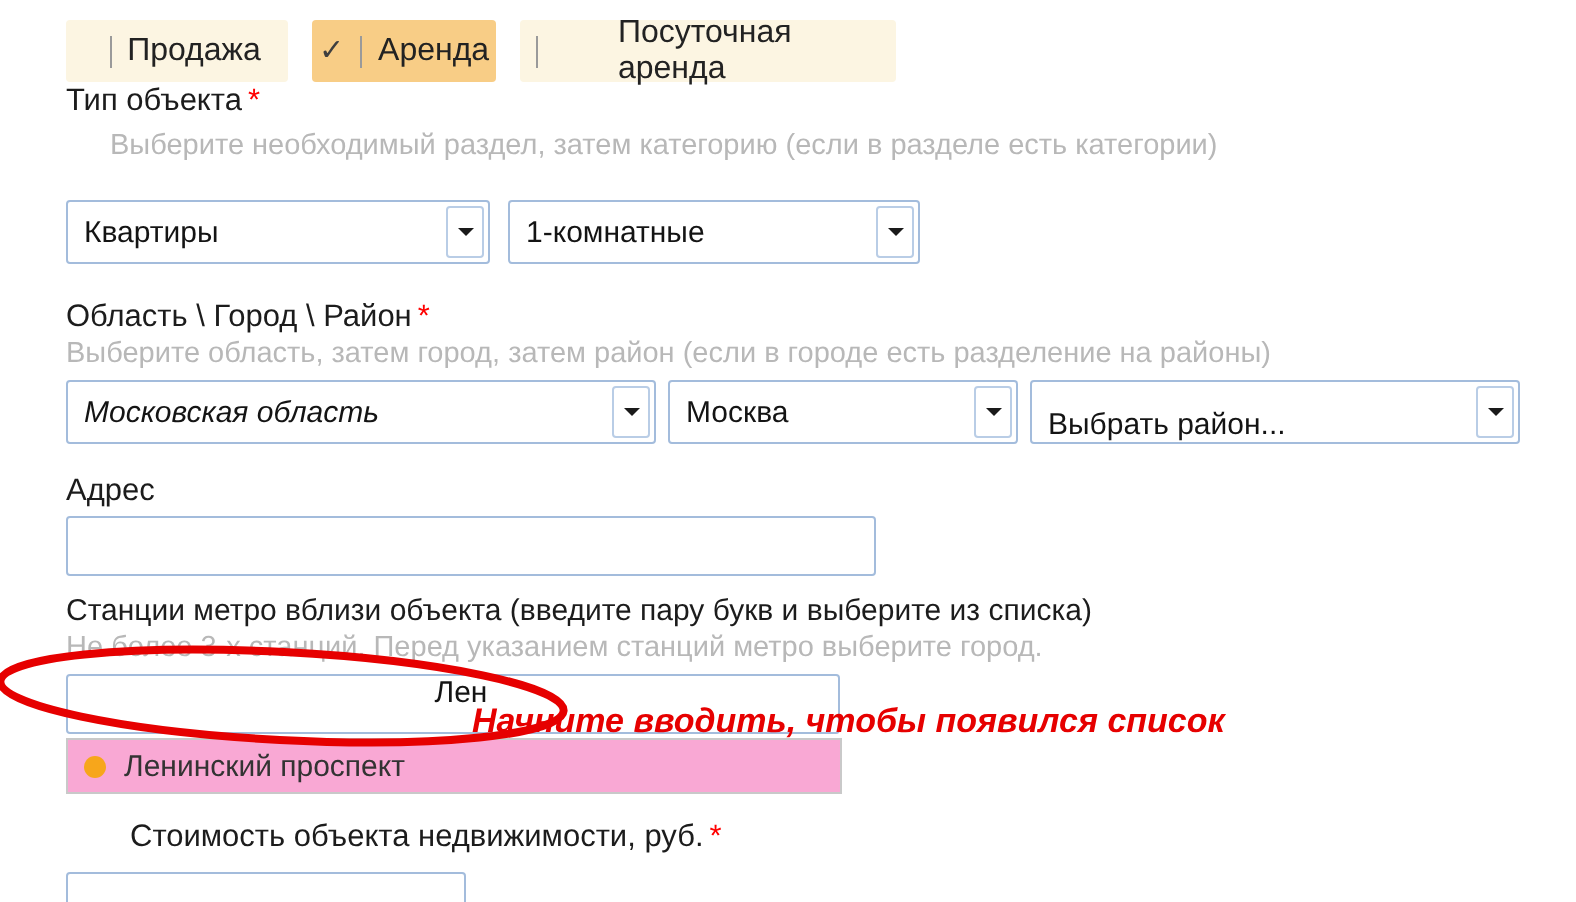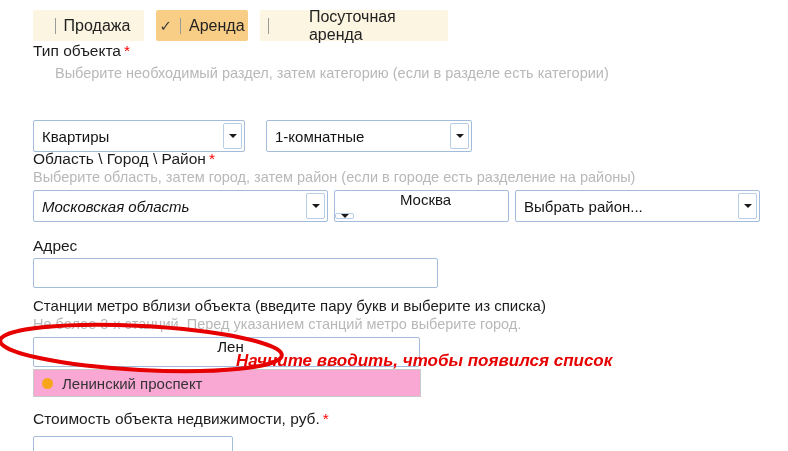--- a/index.html
+++ b/index.html
@@ -83,21 +83,21 @@
     <div class="tab tab-daily">
       <span class="tbar"></span>
       <span>Посуточная аренда</span>
     </div>
   </div>
 
   <div class="flabel" style="top:42px;">
     <span>Тип объекта</span><span class="req">*</span>
   </div>
   <div class="hint" style="top:65px;margin-left:22px;">Выберите необходимый раздел, затем категорию (если в разделе есть категории)</div>
-  <div class="selrow" style="top:100px;gap:21px;margin-top:20px;">
+  <div class="selrow" style="top:100px;gap:9px;">
     <div class="sel" style="width:212px;">
       <span class="sval">Квартиры</span>
       <span class="arrowbox">
           <span class="tri"></span>
         </span>
     </div>
     <div class="sel" style="width:206px;">
       <span class="sval">1-комнатные</span>
       <span class="arrowbox">
           <span class="tri"></span>
@@ -109,27 +109,27 @@
     <span>Область \ Город \ Район</span><span class="req">*</span>
   </div>
   <div class="hint" style="top:169px;">Выберите область, затем город, затем район (если в городе есть разделение на районы)</div>
   <div class="selrow" style="top:190px;gap:6px;">
     <div class="sel" style="width:295px;font-style:italic;">
       <span class="sval">Московская область</span>
       <span class="arrowbox">
           <span class="tri"></span>
         </span>
     </div>
-    <div class="sel" style="width:175px;flex-direction:column;">
+    <div class="sel" style="width:175px;">
       <span class="sval">Москва</span>
       <span class="arrowbox">
           <span class="tri"></span>
         </span>
     </div>
-    <div class="sel" style="width:245px;">
+    <div class="sel" style="width:245px;align-items:flex-end;">
       <span class="sval">Выбрать район...</span>
       <span class="arrowbox">
           <span class="tri"></span>
         </span>
     </div>
   </div>
 
   <div class="flabel" style="top:237px;">Адрес</div>
   <input class="tinput" style="top: 258px; width: 405px;" value="">
 
@@ -137,21 +137,21 @@
   <div class="hint" style="top:316px;">Не более 3-х станций. Перед указанием станций метро выберите город.</div>
   <div class="metro-box">
     <span class="typed">Лен</span>
       <span class="completion">инский проспект</span>
   </div>
   <div class="suggest">
     <span class="dot"></span>
     <span>Ленинский проспект</span>
   </div>
 
-  <div class="flabel" style="top:410px;">
+  <div class="flabel" style="top:410px;margin-left:32px;">
     <span>Стоимость объекта недвижимости, руб.</span><span class="req">*</span>
   </div>
   <input class="tinput" style="top: 436px; width: 200px;" value="">
 
   <svg class="annot-svg" viewBox="0 0 788 451">
     <ellipse cx="141" cy="348" rx="141" ry="22" fill="none" stroke="#e60000" stroke-width="4" transform="rotate(3 141 348)"></ellipse>
   </svg>
   <div class="annot-note">Начните вводить, чтобы появился список</div>
 
 </div>

